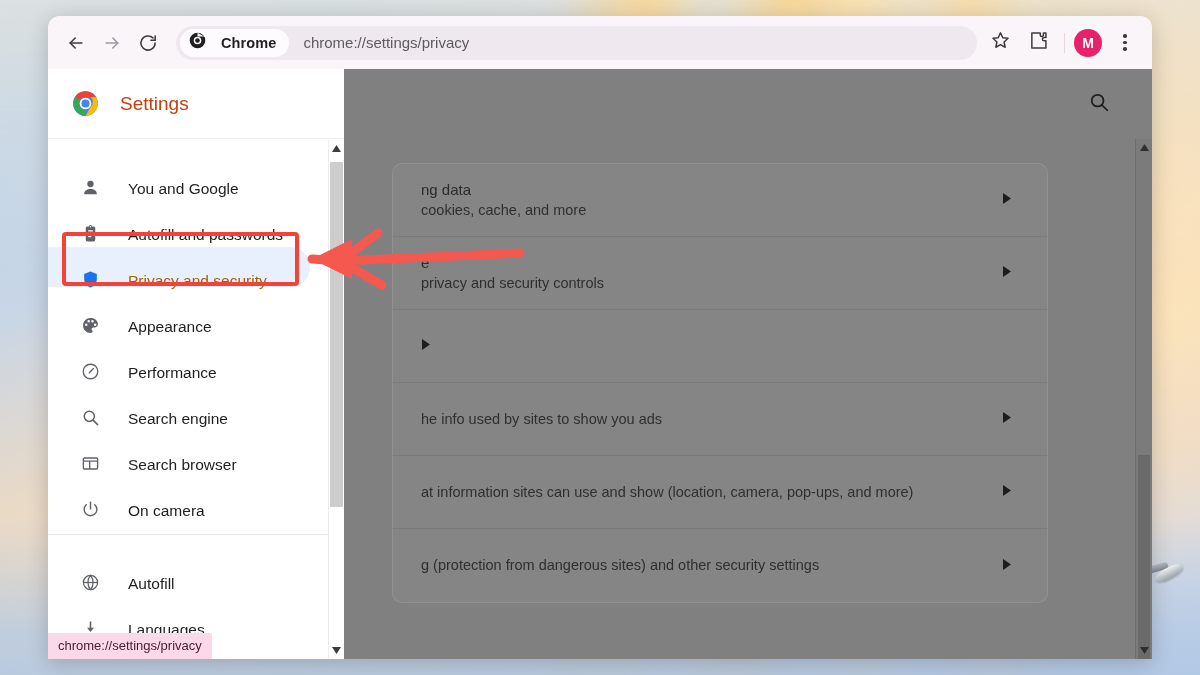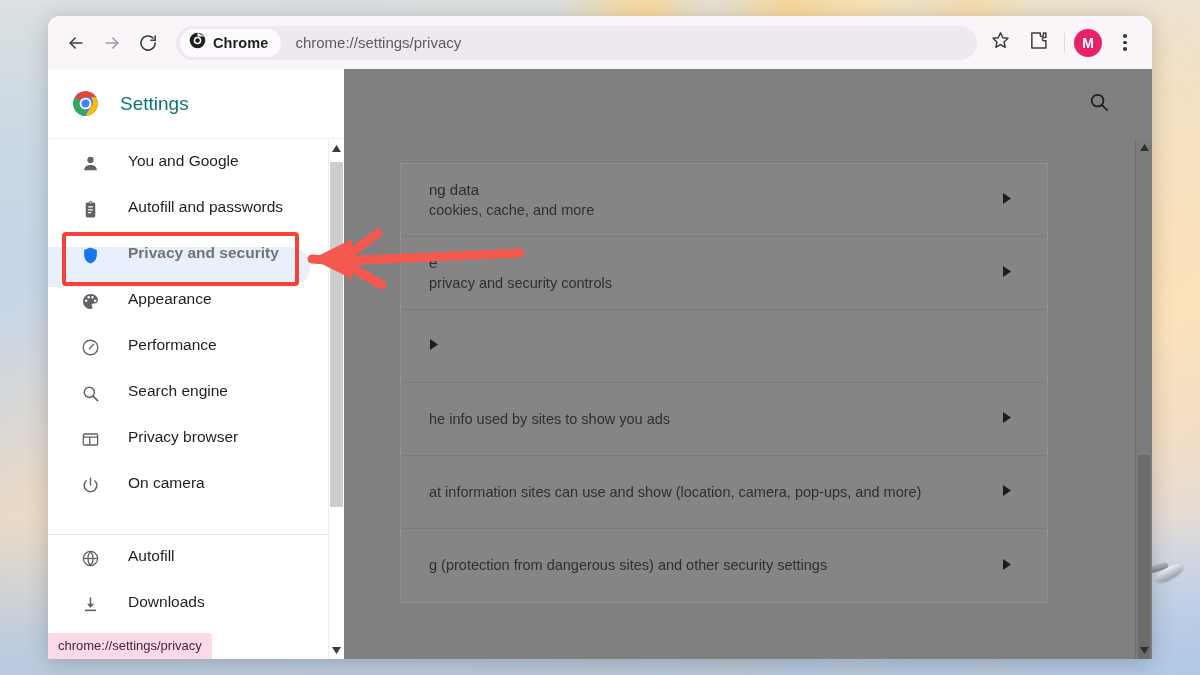--- a/index.html
+++ b/index.html
@@ -79,21 +79,21 @@
     flex:0 0 auto; cursor:pointer;
   }
   .nav-btn svg { display:block; }
   #omnibox {
     flex:1 1 auto; height:34px; margin-left:10px; margin-right:6px;
     background:#efe8ef; border-radius:17px;
     display:flex; align-items:center; padding-left:4px; padding-right:8px;
     min-width:0;
   }
   #chrome-chip {
-    display:flex; align-items:center; gap:7px;
+    display:flex; align-items:center; gap:15px;
     background:#fdfbfd; border-radius:15px;
     height:28px; padding:0 13px 0 9px; flex:0 0 auto;
   }
   #chrome-chip .chip-label {
     font-size:14.5px; font-weight:700; color:#1f1f1f; letter-spacing:.1px;
   }
   #omnibox-url {
     font-size:15px; color:#5d5a60; margin-left:14px;
     white-space:nowrap; overflow:hidden; text-overflow:ellipsis;
   }
@@ -132,23 +132,22 @@
     position:absolute; left:0; top:0; right:0; height:70px;
     display:flex; align-items:center; justify-content:flex-end;
     padding-right:42px;
   }
   #content-scroll {
     position:absolute; left:0; top:70px; right:0; bottom:0;
   }
   #settings-card {
     position:absolute; left:48px; right:104px; top:24px;
     background: rgba(255,255,255,.045);
-    border-radius:0;
+    border-radius:10px;
     border:1px solid rgba(255,255,255,.10);
-    margin-left:8px;
   }
   .setting-row {
     position:relative; height:73px;
     display:flex; align-items:center;
     padding:0 34px 0 28px;
     border-bottom:1px solid rgba(0,0,0,.07);
   }
   .setting-row:last-child { border-bottom:none; }
   .setting-texts { flex:1 1 auto; min-width:0; }
   .setting-title {
@@ -176,35 +175,35 @@
 
   
   #sidebar {
     position:absolute; left:0; top:0; width:296px; bottom:0;
     background:#fff; z-index:5;
   }
   #sidebar-header {
     height:70px; display:flex; align-items:center; padding-left:24px; gap:21px;
     border-bottom:1px solid #f0f0f0;
   }
-  #settings-title { font-size:19px; color:#0f766e; }
+  #settings-title { font-size:19px; color:#c2410c; }
   #chrome-logo { width:27px;height:27px; position:relative; flex:0 0 auto;}
 
   #sidebar-menu {
     position:absolute; left:0; top:71px; right:0; bottom:0;
     padding-top:12px;
   }
   .menu-item {
-    height:46px; display:flex; align-items:flex-start;
+    height:46px; display:flex; align-items:flex-end;
     padding-left:31px; gap:27px; cursor:pointer; position:relative;
   }
   .menu-item .mi-icon { width:22px;height:22px;flex:0 0 auto;
      display:flex;align-items:center;justify-content:center;color:#5f6368; }
   .menu-item .mi-label { font-size:15.5px; color:#1f1f1f; white-space:nowrap; }
-  .menu-item.selected .mi-label { color:#737373; font-weight:700; }
+  .menu-item.selected .mi-label { color:#a16207; font-weight:400; }
   .menu-item.selected .mi-icon { color:#1a73e8; }
   .menu-item.selected::before {
     content:""; position:absolute; left:0; top:3px; height:40px;
     width:262px; background:#e8f0fe;
     border-radius: 0 20px 20px 0;
   }
   .menu-item.selected .mi-icon,
   .menu-item.selected .mi-label { position:relative; z-index:1; }
 
   #menu-divider { height:1px; background:#e8e8e8; margin:14px 0 0 0; }
@@ -502,21 +501,21 @@
           <span class="mi-label">Search engine</span>
         </div>
 
         <div class="menu-item">
           <span class="mi-icon">
             <svg width="19" height="19" viewBox="0 0 24 24" fill="none" stroke="currentColor" stroke-width="1.7">
               <rect x="3" y="5" width="18" height="14" rx="1.6"></rect>
               <path d="M3 9h18M11 9v10"></path>
             </svg>
           </span>
-          <span class="mi-label">Privacy browser</span>
+          <span class="mi-label">Search browser</span>
         </div>
 
         <div class="menu-item">
           <span class="mi-icon">
             <svg width="19" height="19" viewBox="0 0 24 24" fill="none" stroke="currentColor" stroke-width="1.8" stroke-linecap="round">
               <path d="M12 2.8v8.6"></path>
                 <path d="M6.6 6A8 8 0 1 0 17.4 6"></path>
             </svg>
           </span>
           <span class="mi-label">On camera</span>
@@ -535,21 +534,21 @@
           <span class="mi-label">Autofill</span>
         </div>
 
         <div class="menu-item">
           <span class="mi-icon">
             <svg width="19" height="19" viewBox="0 0 24 24" fill="currentColor">
               <path d="M11 3h2v8.2h3.4L12 16.4 7.6 11.2H11z"></path>
                 <rect x="5" y="18.4" width="14" height="2"></rect>
             </svg>
           </span>
-          <span class="mi-label">Downloads</span>
+          <span class="mi-label">Languages</span>
         </div>
 
       </div>
 
       <div id="sidebar-scrollbar">
         <div class="sb-arrow up">
           <svg width="9" height="7" viewBox="0 0 9 7">
               <path d="M4.5 0L9 7H0z" fill="#3c3c3c"></path>
             </svg>
         </div>

